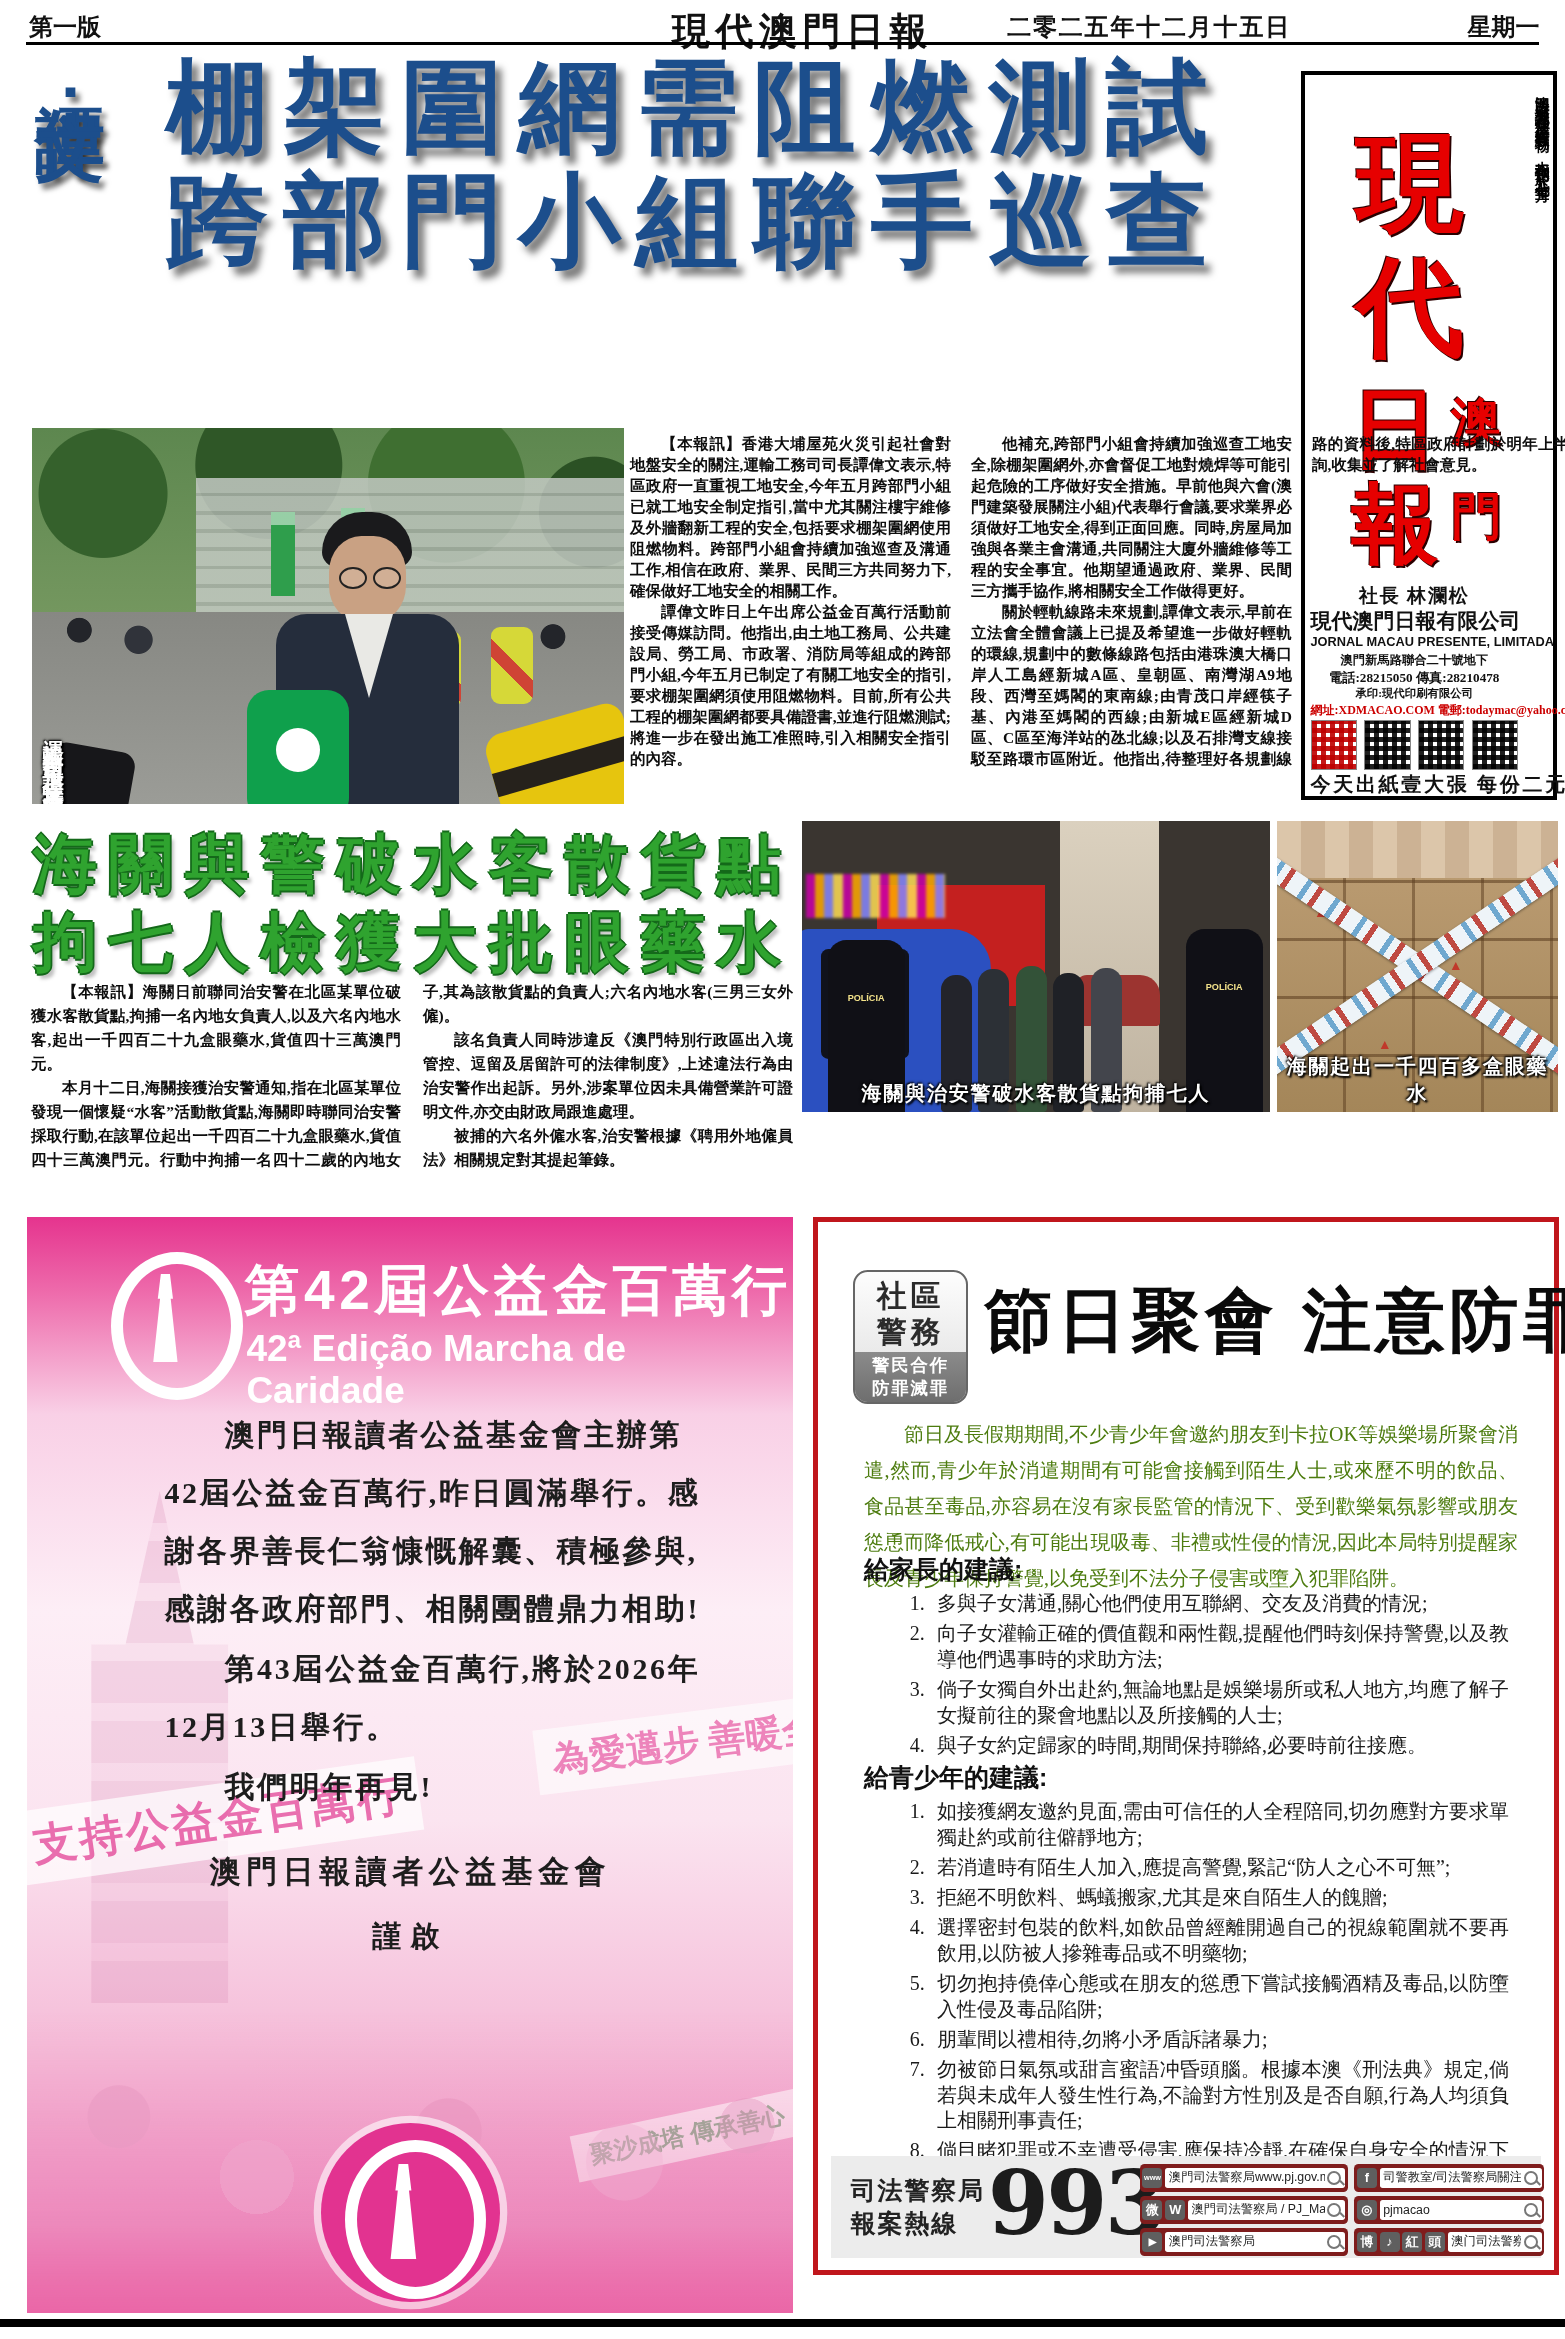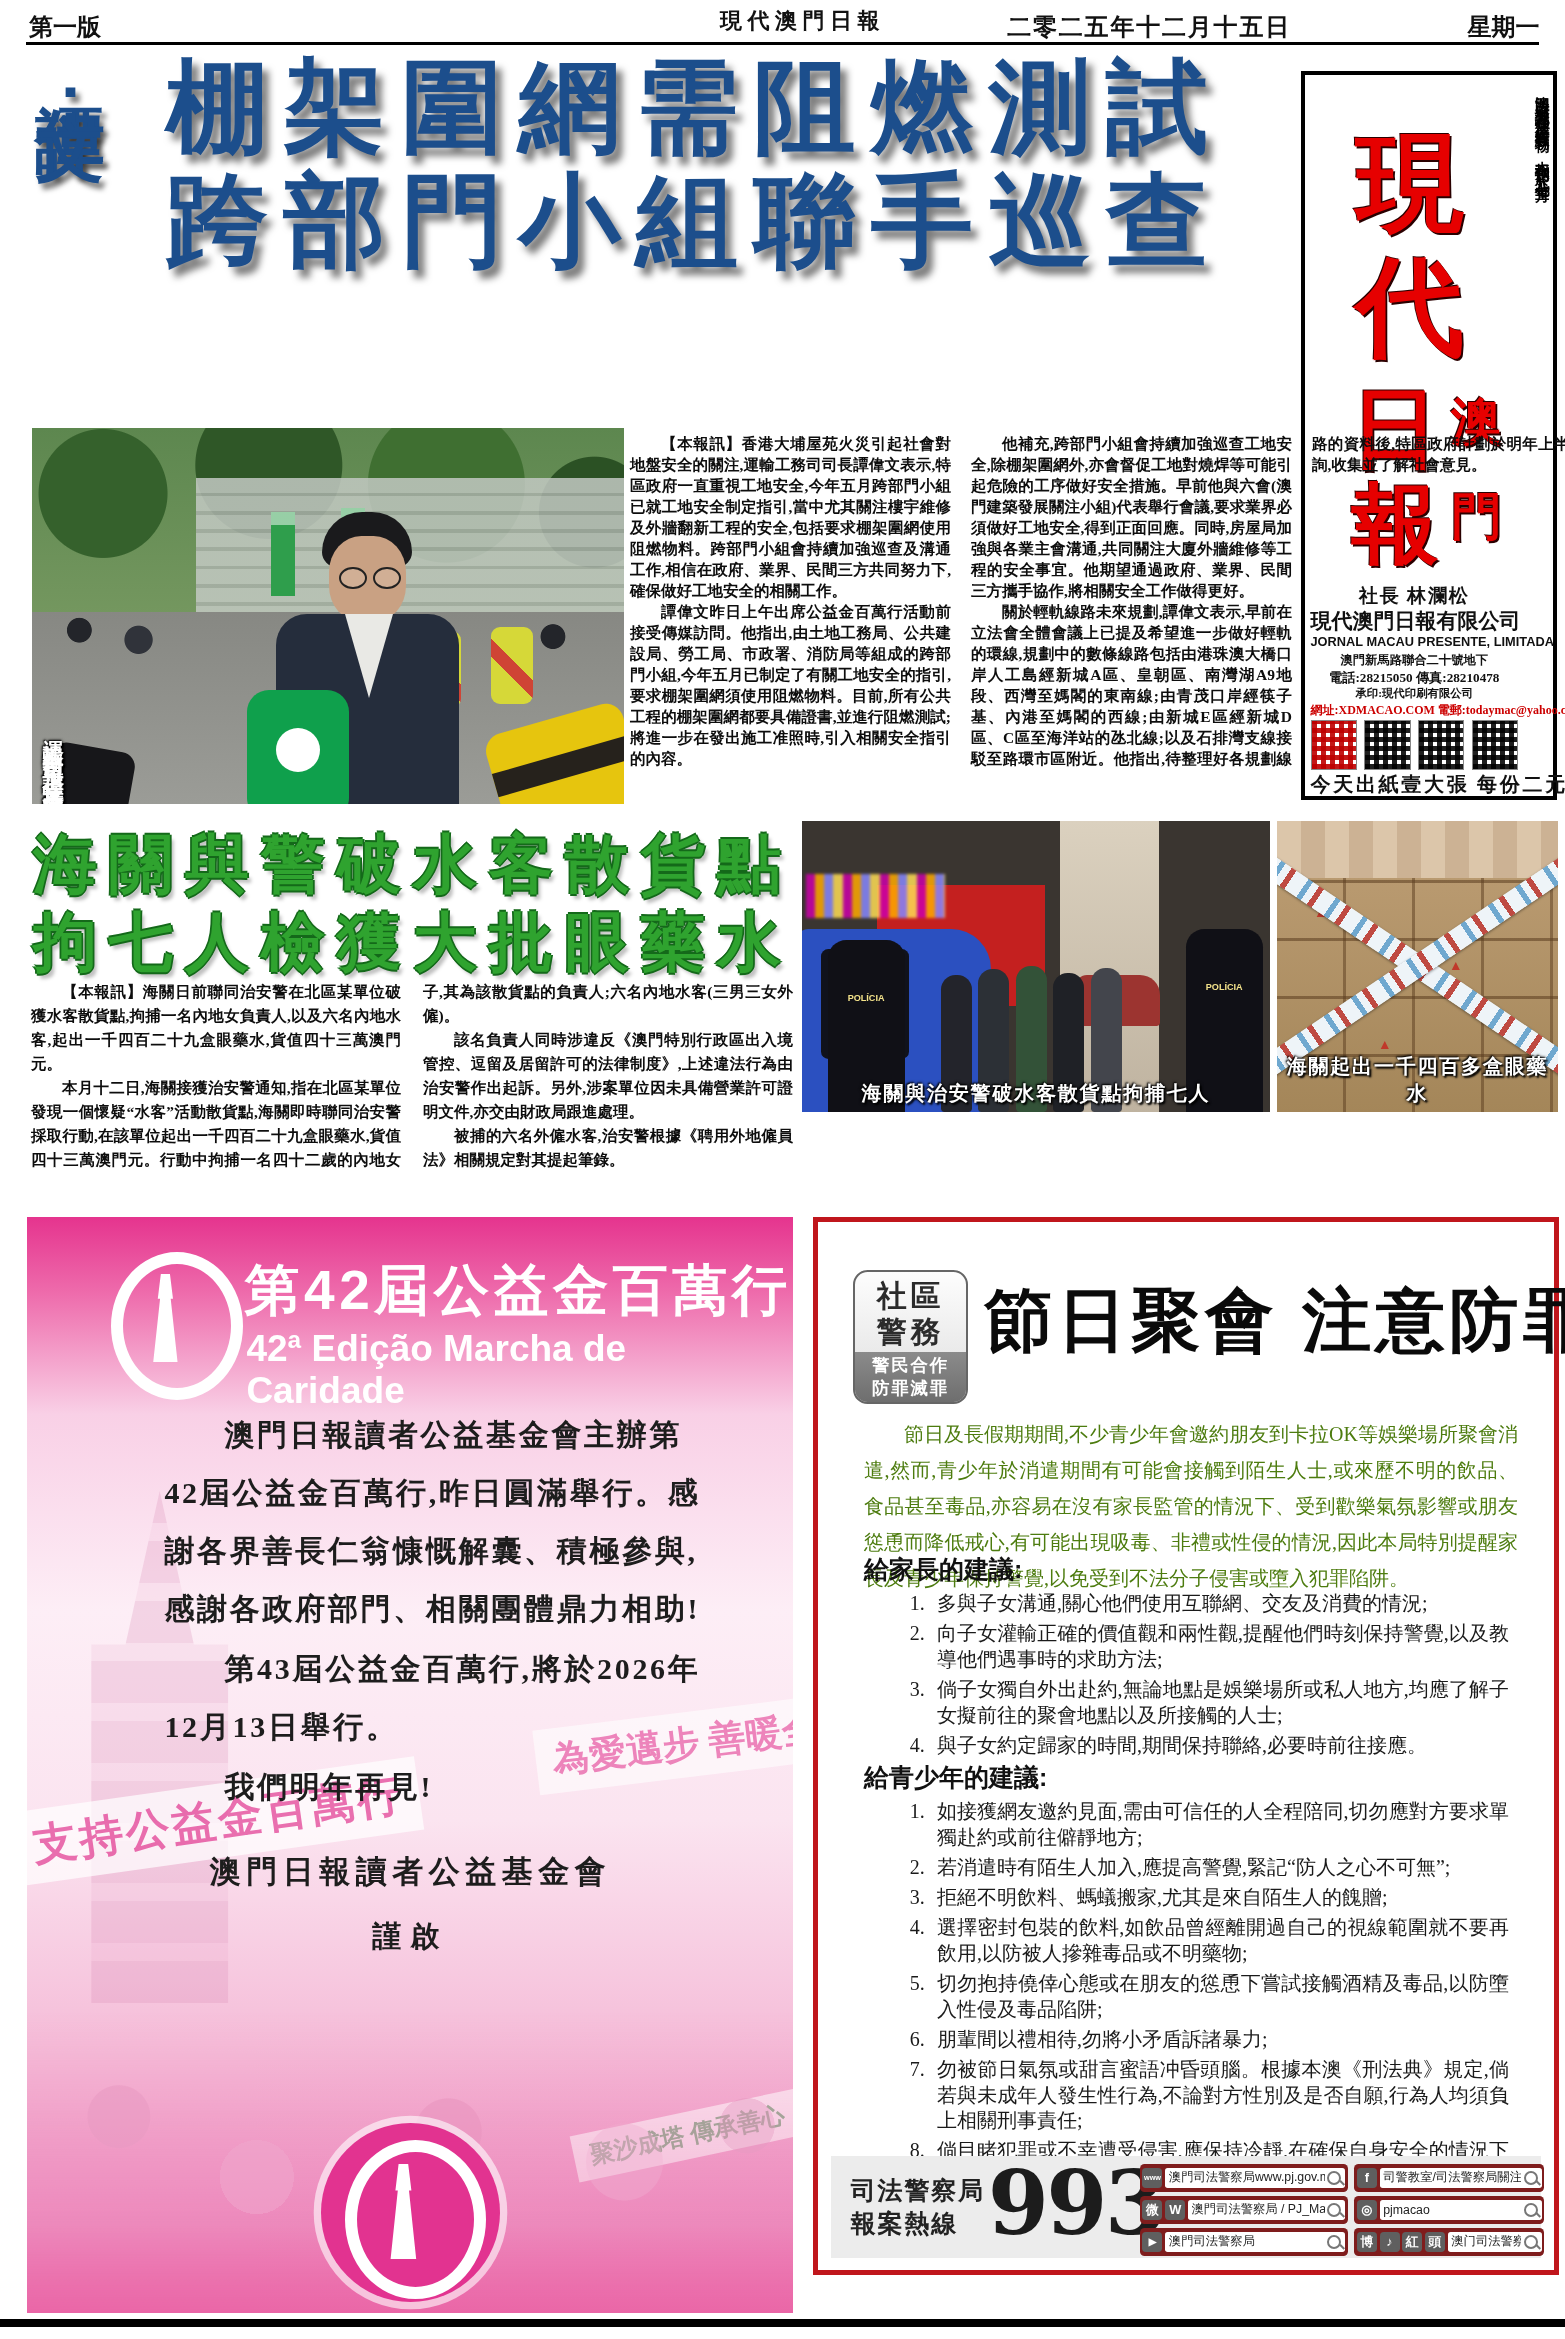--- a/index.html
+++ b/index.html
@@ -2,21 +2,21 @@
 <html style="font-size:14.6px"><head>
 <meta charset="utf-8">
 <style>
   html,body{margin:0;padding:0;background:#fff;}
   .page{position:relative;width:1565px;height:2339px;background:#fff;overflow:hidden;
         font-family:"Liberation Serif", serif;color:#111;}
   .abs{position:absolute;}
 
   
   .hdr-edition{left:29px;top:11px;font-size:24px;font-weight:800;}
-  .hdr-title{left:0;right:0;top:5.5px;text-align:center;font-size:22px;font-weight:900;letter-spacing:5.5px;padding-left:40px;}
+  .hdr-title{left:0;right:0;top:5.5px;text-align:center;font-size:38px;font-weight:900;letter-spacing:5.5px;padding-left:40px;}
   .hdr-date{right:274px;top:11px;font-size:24px;font-weight:800;letter-spacing:1.8px;}
   .hdr-week{right:25.6px;top:11px;font-size:24px;font-weight:800;}
   .hdr-rule{left:25.6px;right:25.6px;top:42px;height:2.7px;background:#000;}
 
   
   .kicker{left:24px;top:49px;height:274px;writing-mode:vertical-rl;text-orientation:upright;
           font-family:"Liberation Sans",sans-serif;font-size:69px;font-weight:900;color:#1c4e8c;
           letter-spacing:3.7px;text-shadow:4.6px 5.5px 5.5px rgba(10,10,10,.5);}
   .hl{left:166px;font-family:"Liberation Sans",sans-serif;font-size:102px;font-weight:900;
       color:#1c4e8c;letter-spacing:15.5px;white-space:nowrap;

